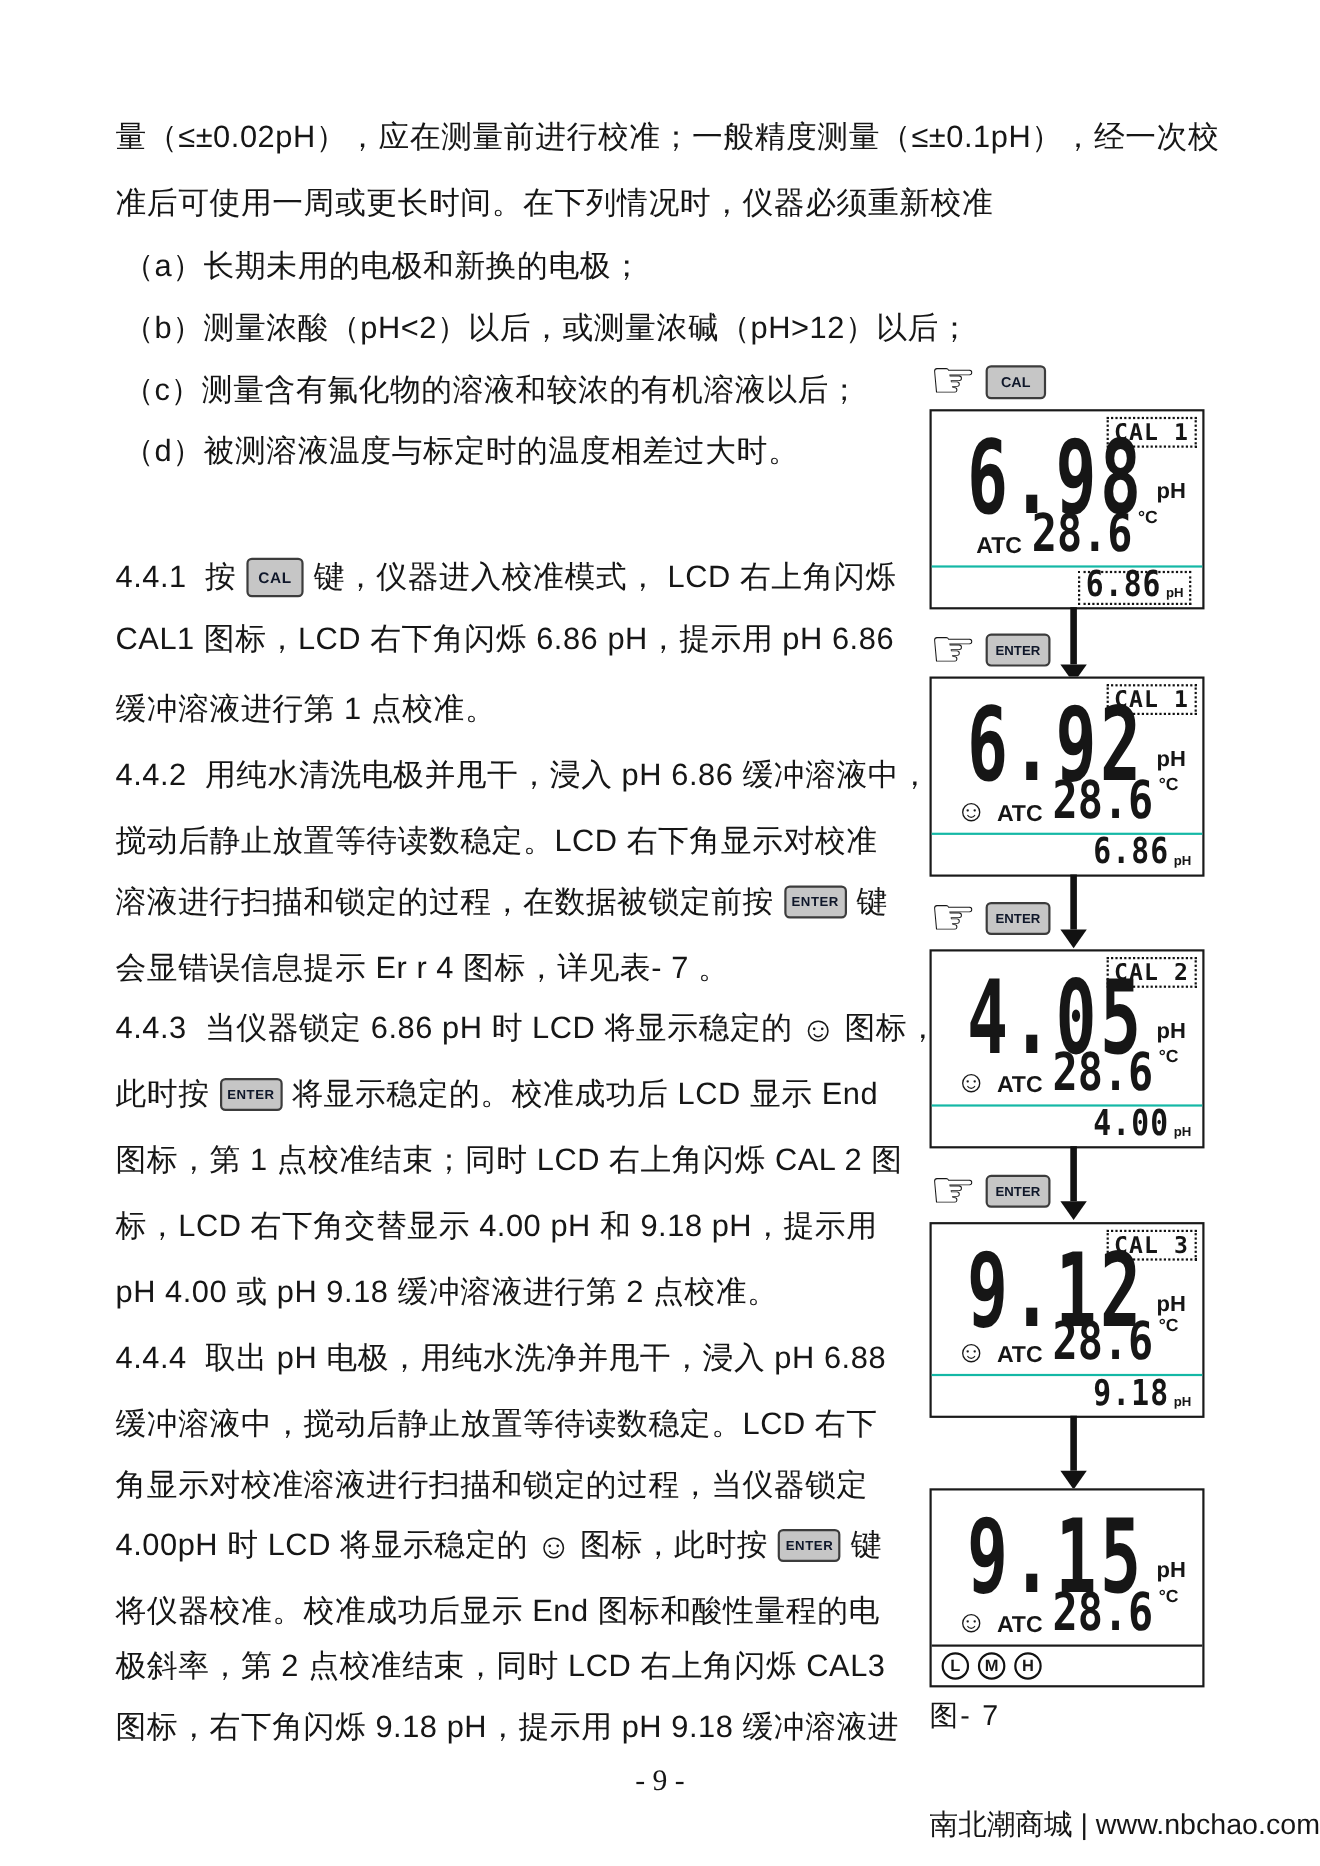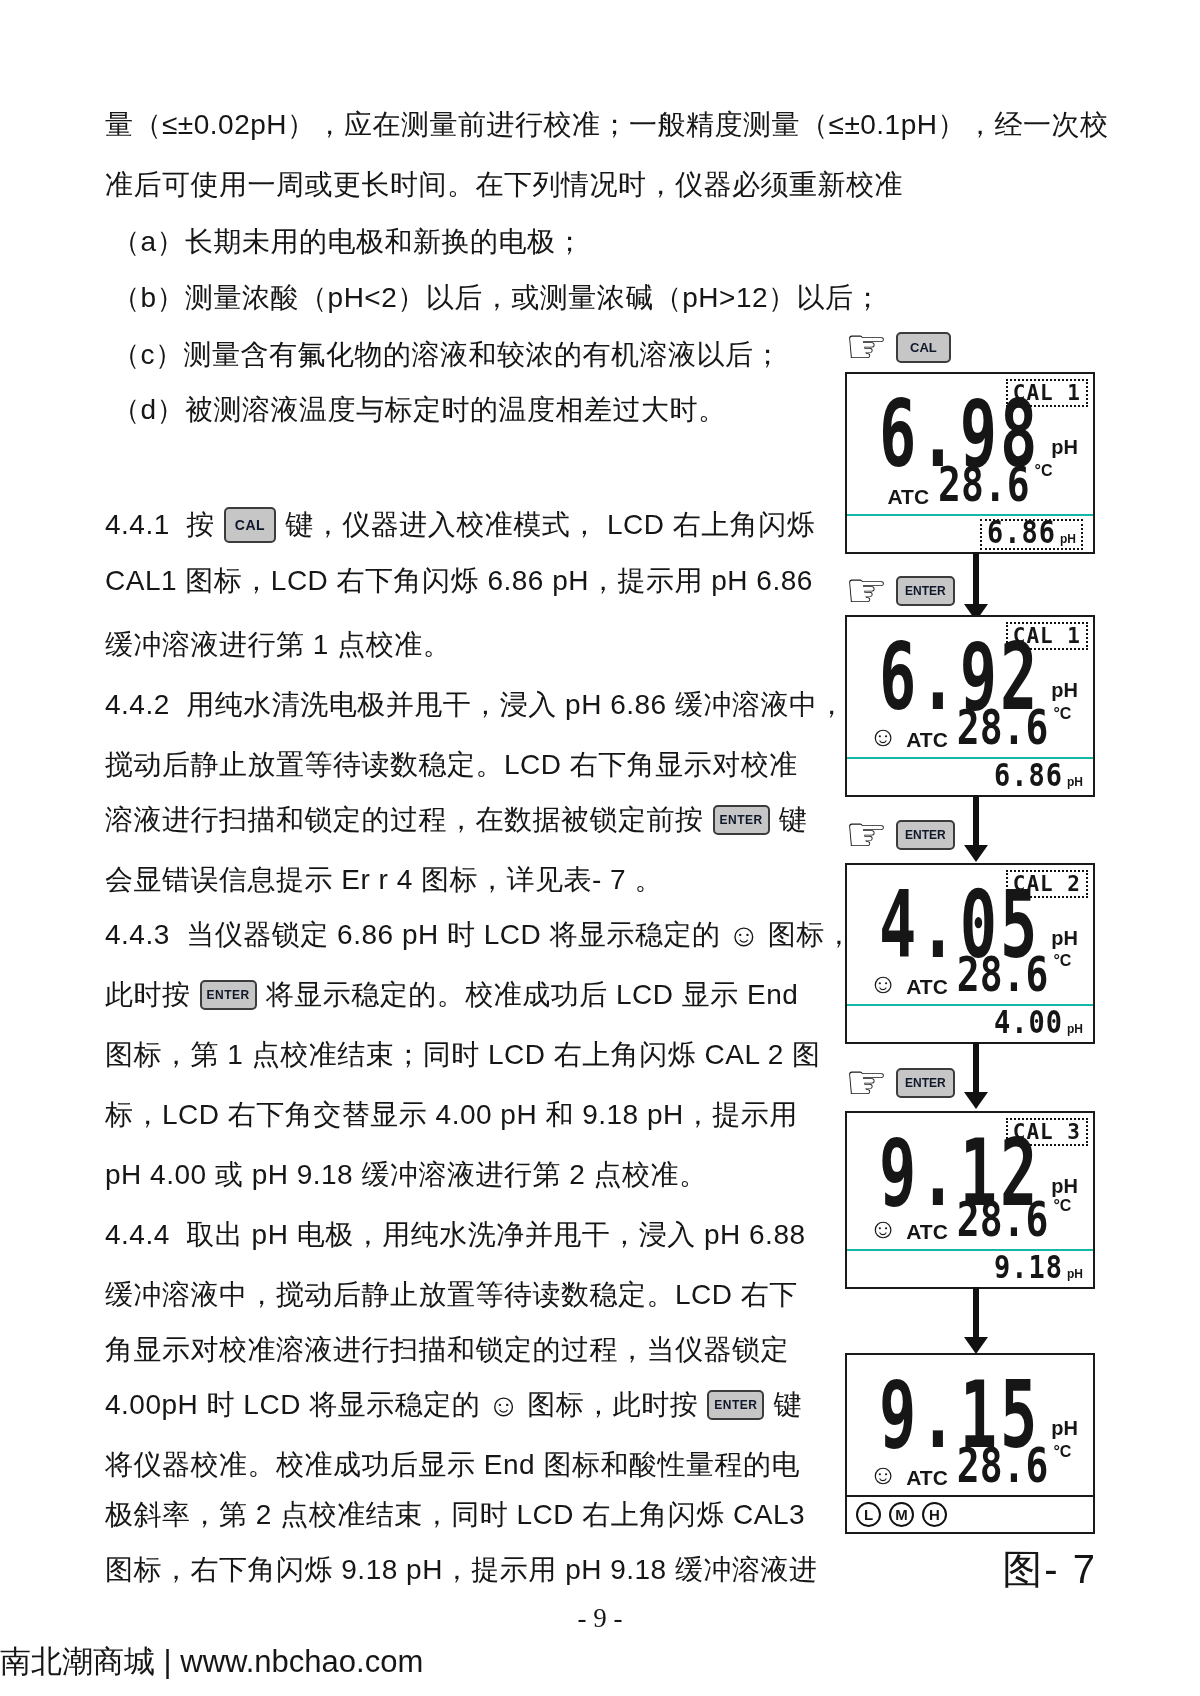--- a/index.html
+++ b/index.html
@@ -55,27 +55,27 @@
   .sub-wrap.dotted{border:2px dotted #111;padding:0 5px;}
   .sub-val{font-family:"DejaVu Sans Mono",monospace;font-weight:bold;font-size:27px;
            letter-spacing:1px;display:inline-block;transform:scaleY(1.2);transform-origin:bottom;line-height:1;}
   .sub-unit{font-weight:bold;font-size:12px;margin-left:4px;margin-top:10px;}
 
   .lcd-lmh{position:absolute;left:0;right:0;bottom:0;height:37px;border-top:2px solid #1a1a1a;
            display:flex;align-items:center;gap:8px;padding-left:9px;box-sizing:border-box;}
   .lmh-c{width:25px;height:25px;border:2px solid #111;border-radius:50%;display:flex;
          align-items:center;justify-content:center;font-weight:bold;font-size:15px;box-sizing:border-box;}
 
-  .fig-caption{position:absolute;left:0;top:1222px;width:100%;text-align:right;
-               font-size:40px;letter-spacing:2px;}
+  .fig-caption{position:absolute;left:0;top:1222px;width:100%;text-align:left;
+               font-size:26px;letter-spacing:2px;}
 
   
   .page-num{position:absolute;left:0;top:1603px;width:100%;text-align:center;
             font-family:"Liberation Serif","DejaVu Serif",serif;font-size:27px;}
-  .brand{position:absolute;left:0;top:1641px;width:100%;text-align:left;font-size:31px;}
+  .brand{position:absolute;left:0;top:1641px;width:100%;text-align:right;font-size:26px;}
 </style>
 </head>
 <body>
 
 <div class="page">
 
   <div class="tline" style="top:105px">量（≤±0.02pH），应在测量前进行校准；一般精度测量（≤±0.1pH），经一次校</div>
   <div class="tline indent" style="top:222px">（a）长期未用的电极和新换的电极；</div>
   <div class="tline" style="top:165px">准后可使用一周或更长时间。在下列情况时，仪器必须重新校准</div>
   <div class="tline indent" style="top:278px">（b）测量浓酸（pH&lt;2）以后，或测量浓碱（pH&gt;12）以后；</div>

